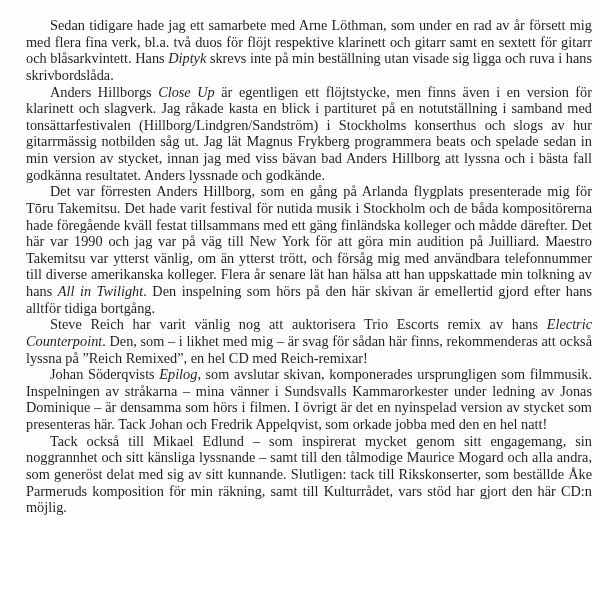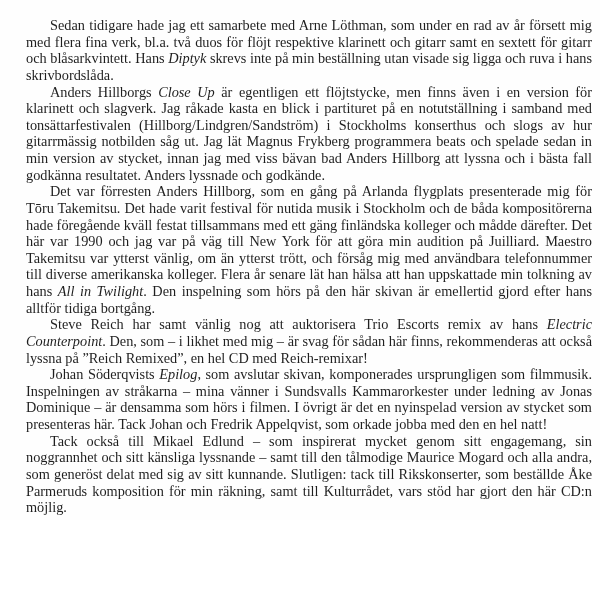--- a/index.html
+++ b/index.html
@@ -49,20 +49,20 @@
 </style>
 </head>
 <body>
 
 <div class="page">
   <div class="text-block">
     <div id="paragraphs-container">
         <p><span>Sedan tidigare hade jag ett samarbete med Arne Löthman, som under en rad av år försett mig med flera fina verk, bl.a. två duos för flöjt respektive klarinett och gitarr samt en sextett för gitarr och blåsarkvintett. Hans </span><i>Diptyk</i><span> skrevs inte på min beställning utan visade sig ligga och ruva i hans skrivbordslåda.</span></p>
         <p><span>Anders Hillborgs </span><i>Close Up</i><span> är egentligen ett flöjtstycke, men finns även i en version för klarinett och slagverk. Jag råkade kasta en blick i partituret på en notutställning i samband med tonsättarfestivalen (Hillborg/Lindgren/Sandström) i Stockholms konserthus och slogs av hur gitarrmässig notbilden såg ut. Jag lät Magnus Frykberg programmera beats och spelade sedan in min version av stycket, innan jag med viss bävan bad Anders Hillborg att lyssna och i bästa fall godkänna resultatet. Anders lyssnade och godkände.</span></p>
         <p><span>Det var förresten Anders Hillborg, som en gång på Arlanda flygplats presenterade mig för Tōru Takemitsu. Det hade varit festival för nutida musik i Stockholm och de båda kompositörerna hade föregående kväll festat tillsammans med ett gäng finländska kolleger och mådde därefter. Det här var 1990 och jag var på väg till New York för att göra min audition på Juilliard. Maestro Takemitsu var ytterst vänlig, om än ytterst trött, och försåg mig med användbara telefonnummer till diverse amerikanska kolleger. Flera år senare lät han hälsa att han uppskattade min tolkning av hans </span><i>All in Twilight</i><span>. Den inspelning som hörs på den här skivan är emellertid gjord efter hans alltför tidiga bortgång.</span></p>
-        <p><span>Steve Reich har samt vänlig nog att auktorisera Trio Escorts remix av hans </span><i>Electric Counterpoint</i><span>. Den, som – i likhet med mig – är svag för sådan här finns, rekommenderas att också lyssna på ”Reich Remixed”, en hel CD med Reich-remixar!</span></p>
+        <p><span>Steve Reich har varit vänlig nog att auktorisera Trio Escorts remix av hans </span><i>Electric Counterpoint</i><span>. Den, som – i likhet med mig – är svag för sådan här finns, rekommenderas att också lyssna på ”Reich Remixed”, en hel CD med Reich-remixar!</span></p>
         <p><span>Johan Söderqvists </span><i>Epilog</i><span>, som avslutar skivan, komponerades ursprungligen som filmmusik. Inspelningen av stråkarna – mina vänner i Sundsvalls Kammarorkester under ledning av Jonas Dominique – är densamma som hörs i filmen. I övrigt är det en nyinspelad version av stycket som presenteras här. Tack Johan och Fredrik Appelqvist, som orkade jobba med den en hel natt!</span></p>
         <p><span>Tack också till Mikael Edlund – som inspirerat mycket genom sitt engagemang, sin noggrannhet och sitt känsliga lyssnande – samt till den tålmodige Maurice Mogard och alla andra, som generöst delat med sig av sitt kunnande. Slutligen: tack till Rikskonserter, som beställde Åke Parmeruds komposition för min räkning, samt till Kulturrådet, vars stöd har gjort den här CD:n möjlig.</span></p>
       </div>
     <div class="signature">Mats Bergström</div>
   </div>
   <div class="page-number">10</div>
 </div>
 
 </body></html>

